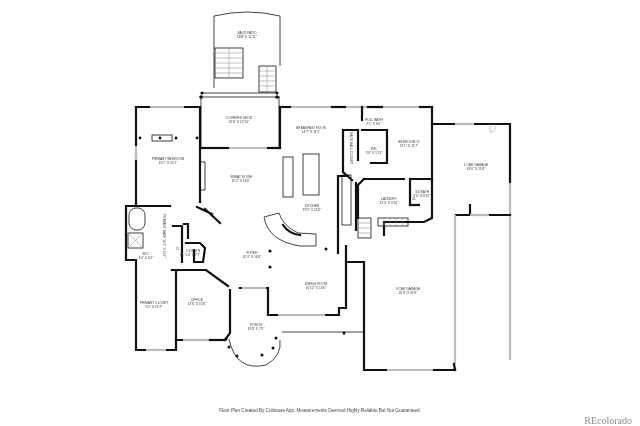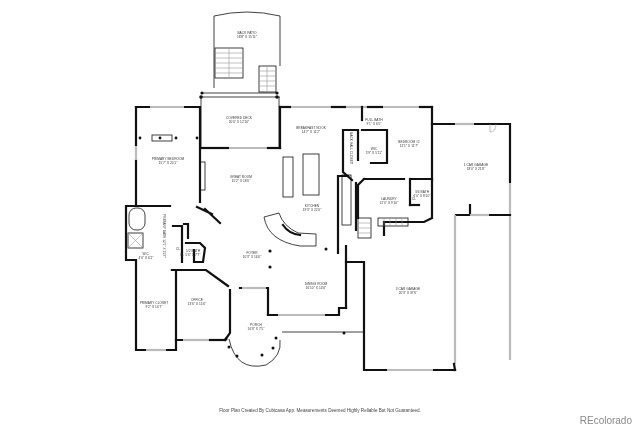--- a/index.html
+++ b/index.html
@@ -7,21 +7,21 @@
   svg.plan { position: absolute; left: 0; top: 0; width: 640px; height: 426px; }
   .wall { stroke: #111; stroke-width: 2.2; fill: none; stroke-linecap: square; }
   .thin { stroke: #111; stroke-width: 0.8; fill: none; }
   .win { stroke: #bbb; stroke-width: 2.2; fill: none; }
   .grey { stroke: #999; stroke-width: 0.6; fill: none; }
   .post { fill: #111; }
   .room-label { position: absolute; transform: translate(-50%, -50%); text-align: center; font-size: 3.2px; line-height: 3.8px; color: #333; white-space: nowrap; letter-spacing: 0.05px; }
   .room-label .dim { display: block; }
   .vlabel { transform: translate(-50%, -50%) rotate(90deg); }
   .footer { position: absolute; left: 0; width: 640px; top: 408px; text-align: center; font-size: 4.6px; color: #444; }
-  .brand { position: absolute; right: 8px; top: 415px; font-size: 10px; color: #8a8a8a; }
+  .brand { position: absolute; right: 8px; top: 415px; font-size: 10px; color: #8a8a8a; font-family: Liberation Serif, serif; }
 </style>
 </head>
 <body>
 
 <svg class="plan" viewBox="0 0 640 426" xmlns="http://www.w3.org/2000/svg">
 
   <g>
     <path class="thin" d="M214 88 L214 16 Q247 8 280 16 L280 66"></path>
     <rect class="thin" x="215" y="48" width="28" height="30"></rect>
     <line class="grey" x1="229" y1="48" x2="229" y2="78"></line>

